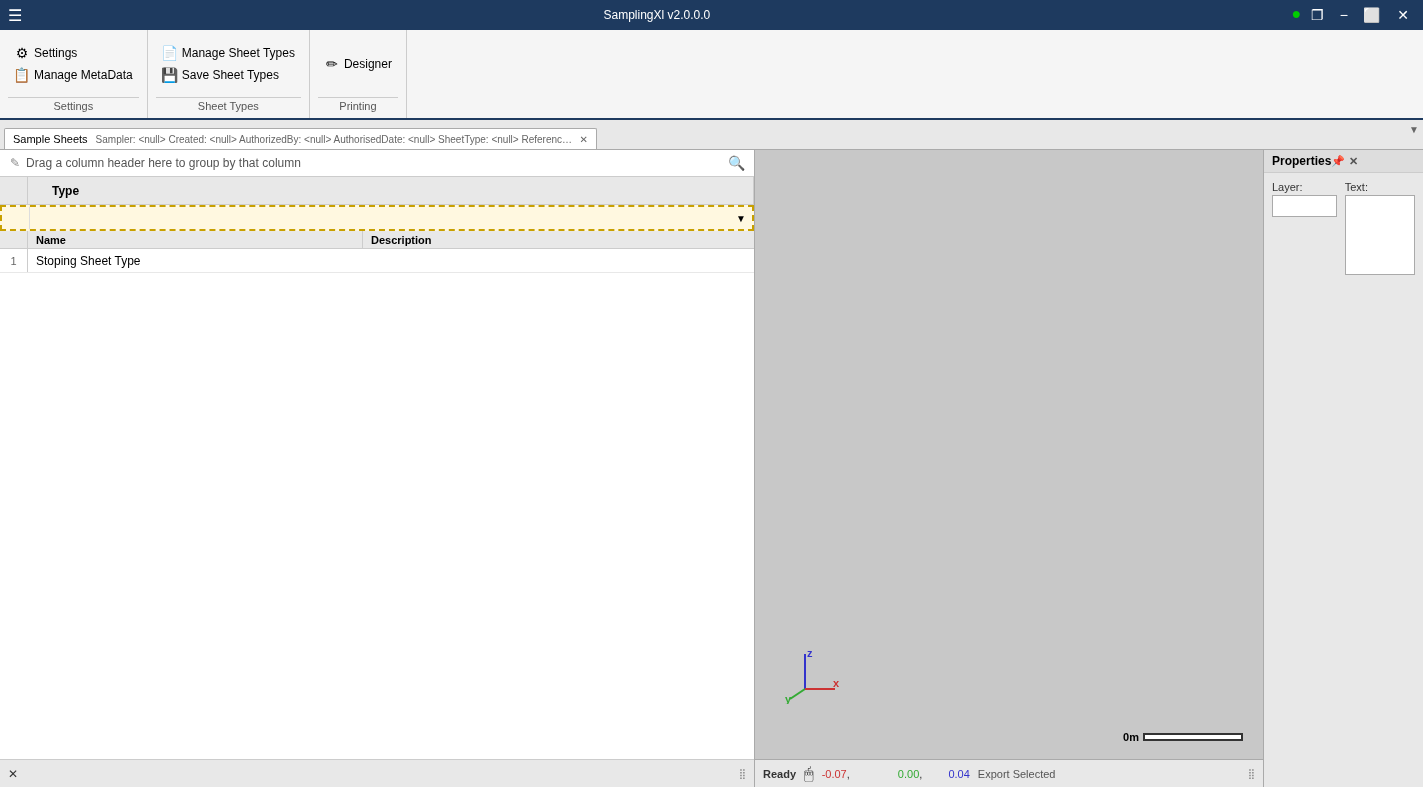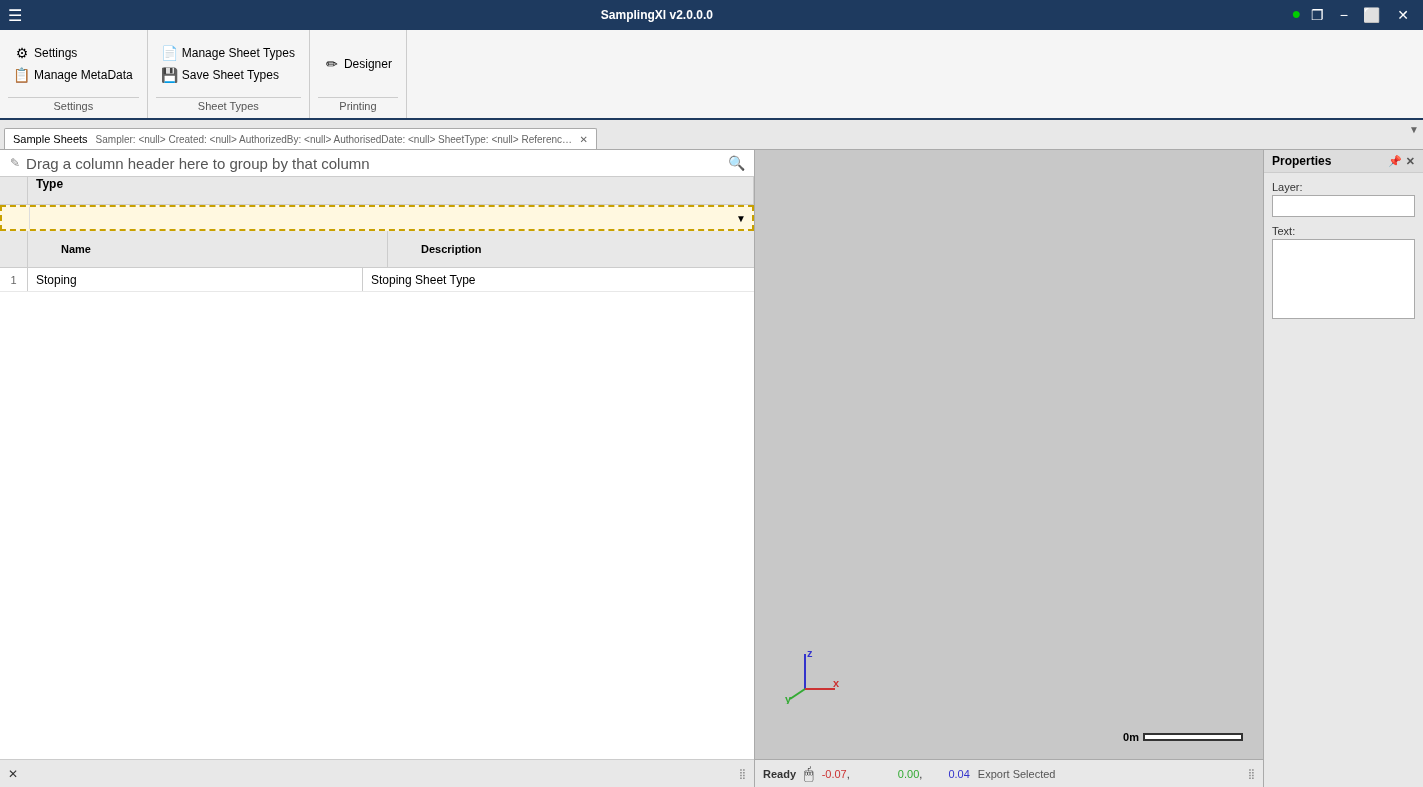--- a/index.html
+++ b/index.html
@@ -10,21 +10,21 @@
       background: #1e3a5f;
       color: white;
       height: 30px;
       display: flex;
       align-items: center;
       justify-content: space-between;
       padding: 0 8px;
       user-select: none;
     }
     .title-bar-left { display: flex; align-items: center; gap: 8px; }
-    .title-bar-title { font-size: 12px; flex: 1; text-align: center; font-weight: bold; }
+    .title-bar-title { font-size: 12px; flex: 1; text-align: center; }
     .title-bar-controls { display: flex; gap: 4px; }
     .title-bar-btn { background: none; border: none; color: white; cursor: pointer; font-size: 14px; padding: 2px 6px; }
 
     
     .menu-bar {
       background: #f0f0f0;
       height: 30px;
       display: flex;
       align-items: center;
       padding: 0 4px;
@@ -120,36 +120,38 @@
     }
 
     .search-bar {
       display: flex;
       align-items: center;
       background: white;
       border-bottom: 1px solid #ccc;
       padding: 4px 8px;
       gap: 4px;
     }
-    .search-hint { flex: 1; font-size: 15px; color: #555; }
+    .search-hint { flex: 1; font-size: 12px; color: #555; }
     .search-icon-btn { cursor: pointer; font-size: 14px; }
     .grid-header {
       display: flex;
       background: #e8e8e8;
       border-bottom: 1px solid #ccc;
       height: 28px;
     }
     .grid-col-row-num { width: 28px; border-right: 1px solid #ccc; background: #e8e8e8; }
     .grid-col-type {
       flex: 1;
       display: flex;
+      align-items: center;
       padding: 0 8px;
       font-size: 12px;
       font-weight: bold;
       border-right: 1px solid #ccc;
+      margin-left: 16px;
     }
     .grid-filter-row {
       display: flex;
       background: #fff8e0;
       border: 2px dashed #c8a000;
       height: 26px;
     }
     .grid-filter-cell-num { width: 28px; border-right: 1px solid #ddd; }
     .grid-filter-cell {
       flex: 1;
@@ -169,22 +171,21 @@
       cursor: pointer;
       font-size: 10px;
       padding: 2px;
     }
 
     .grid-body { background: white; }
     .grid-sub-header {
       display: flex;
       background: #e8e8e8;
       border-bottom: 1px solid #ccc;
-      height: 37px;
-      gap: 25px;
+      height: 18px;
     }
     .grid-sub-col-num { width: 28px; border-right: 1px solid #ccc; }
     .grid-sub-col-name {
       width: 335px;
       display: flex;
       align-items: center;
       padding: 0 8px;
       font-size: 11px;
       font-weight: bold;
       border-right: 1px solid #ccc;
@@ -272,30 +273,29 @@
     .status-mouse-icon { font-size: 16px; }
     .status-coords { color: #333; }
     .status-coords span { color: #cc3333; }
     .status-coords span.y-coord { color: #33aa33; margin-left: 45px; }
     .status-coords span.z-coord { color: #3333cc; }
     .status-selected { color: #555; }
     .status-resize { margin-left: auto; color: #888; font-size: 10px; }
     .properties-header {
       display: flex;
       align-items: center;
-      justify-content: space-between;
       padding: 4px 8px;
       background: #ddd;
       border-bottom: 1px solid #ccc;
       font-size: 12px;
       font-weight: bold;
     }
     .properties-header-controls { display: flex; gap: 4px; }
     .prop-ctrl-btn { cursor: pointer; font-size: 11px; color: #555; }
-    .properties-content { padding: 8px; display: flex; flex-direction: column; gap: 8px; }
+    .properties-content { padding: 8px; display: flex; flex-direction: row; gap: 8px; }
     .prop-label { font-size: 11px; color: #333; margin-bottom: 2px; }
     .prop-input {
       width: 100%;
       height: 22px;
       border: 1px solid #aaa;
       background: white;
       padding: 0 4px;
       font-size: 11px;
     }
     .prop-textarea {
@@ -459,23 +459,20 @@
             <span>Name</span>
           </div>
           <div class="grid-sub-col-desc">
             <span>Description</span>
           </div>
         </div>
 
         <div class="grid-body" style="flex:1; overflow:auto;">
           <div class="grid-row">
             <div class="grid-row-num">1</div>
-            <div class="grid-cell-name">
-              <span>Stoping</span>
-            </div>
             <div class="grid-cell-desc">
               <span>Stoping Sheet Type</span>
             </div>
           </div>
         </div>
 
         <div class="grid-footer">
           <span class="grid-footer-btn">✕</span>
           <span class="grid-footer-resize">⣿</span>
         </div>

